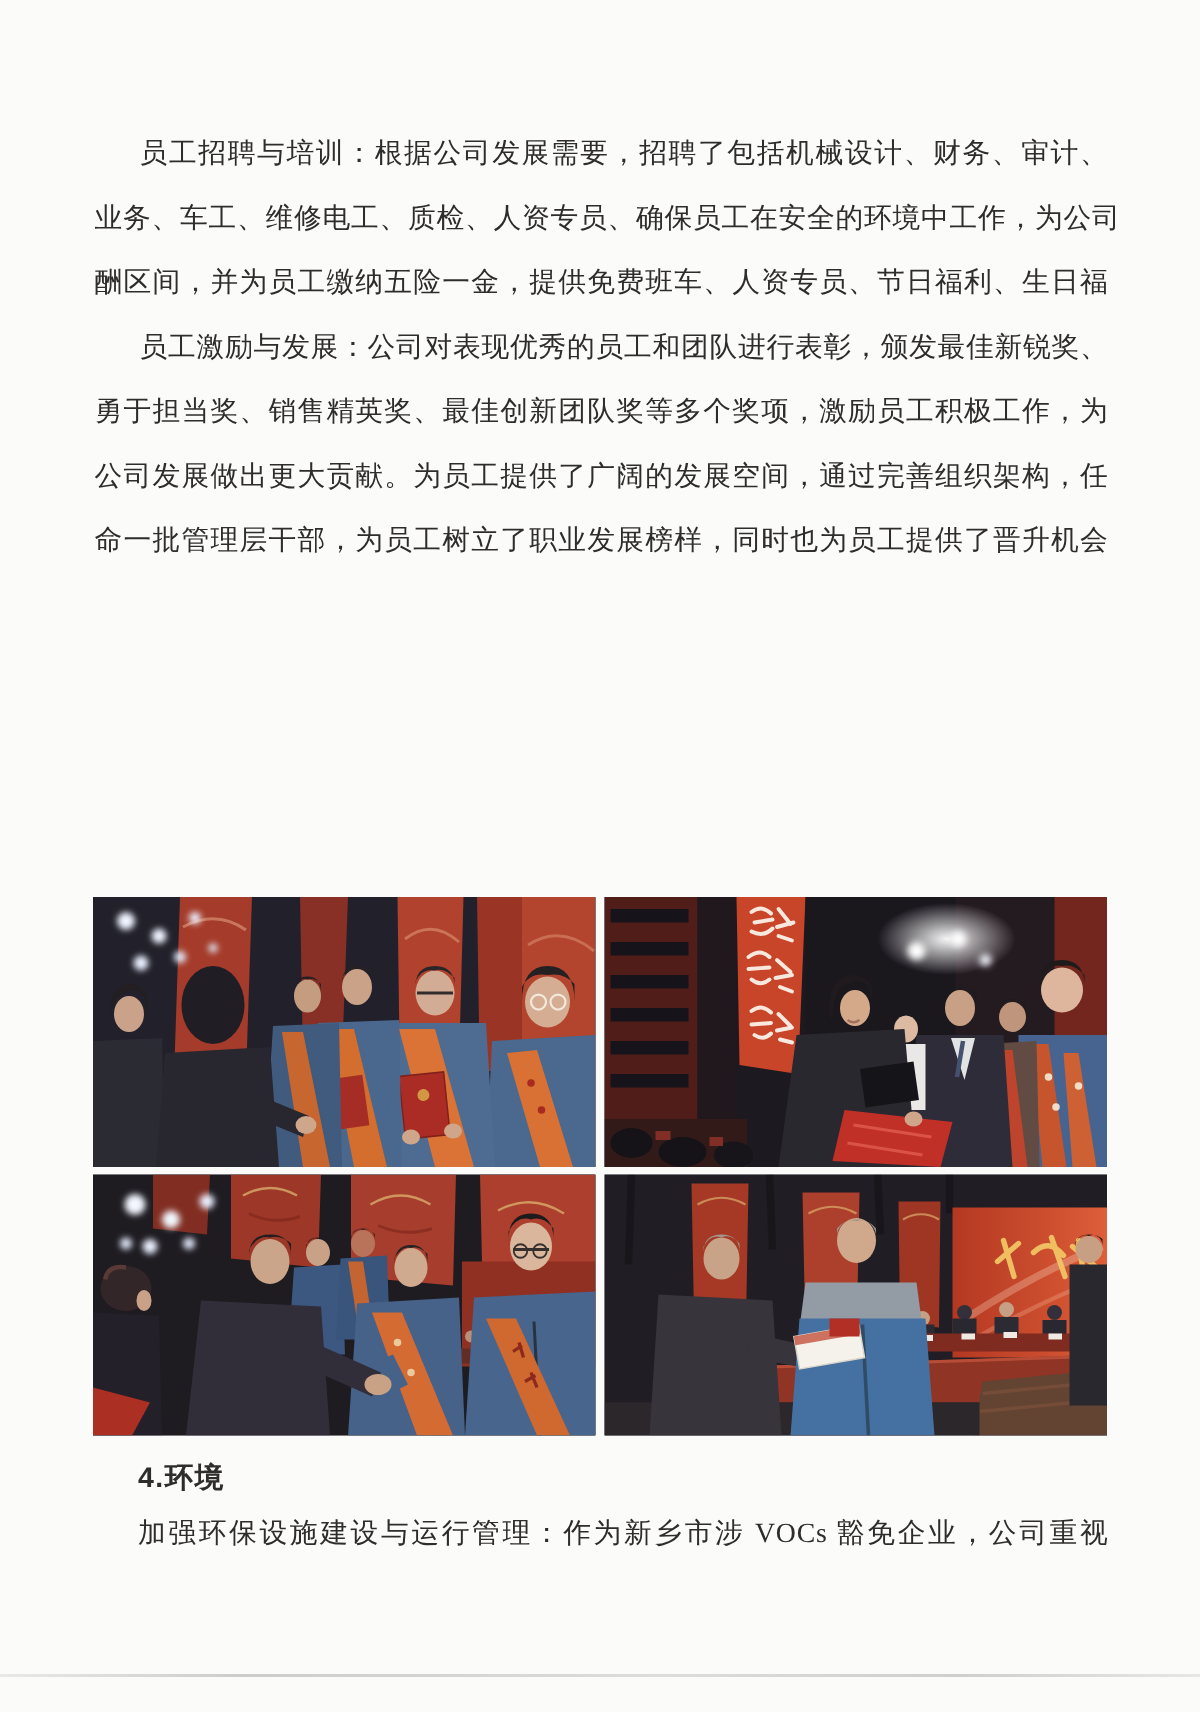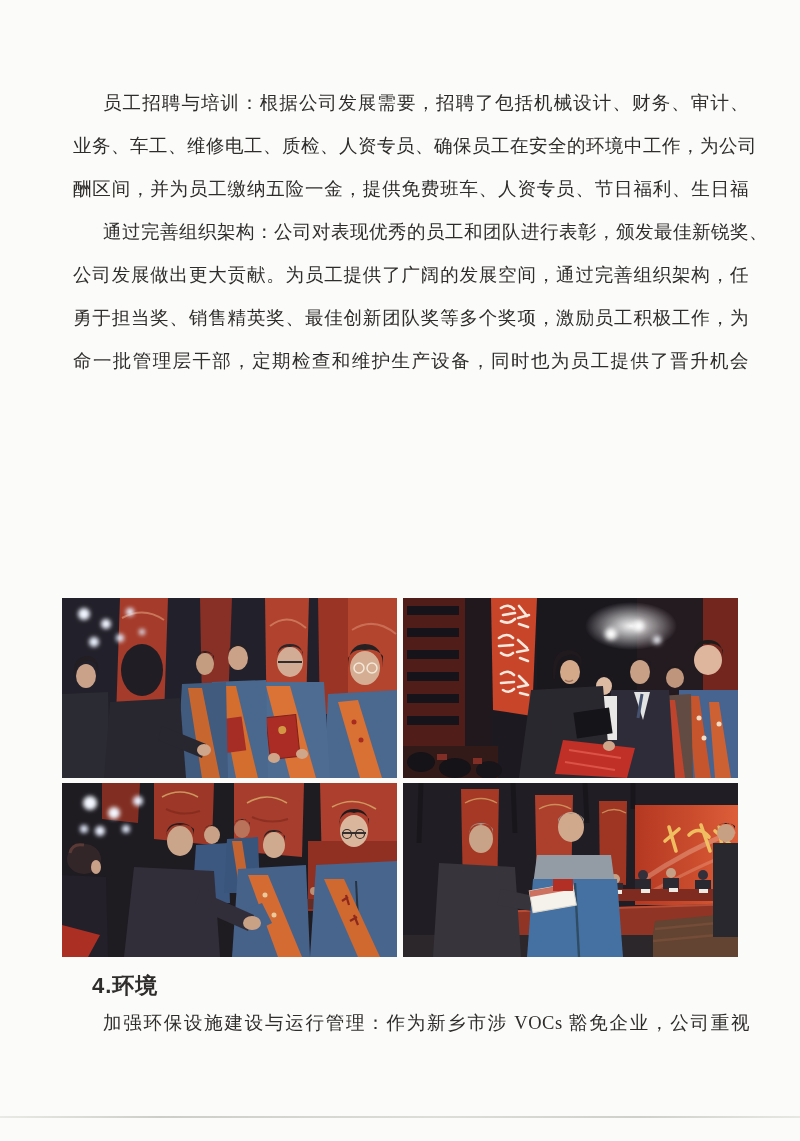--- a/index.html
+++ b/index.html
@@ -5,21 +5,21 @@
   html,body { margin:0; padding:0; }
   body {
     width:800px; height:1141px;
     background:#fbfbf9;
     font-family:"Liberation Serif","DejaVu Serif",serif;
     color:#2e2d2b;
     position:relative;
     overflow:hidden;
   }
   .body-text {
-    position:absolute; left:73px; top:82px; width:676px;
+    position:absolute; left:63px; top:82px; width:676px;
   }
   .line {
     font-size:18.5px;
     height:43px; line-height:43px;
     text-align:justify; text-align-last:justify;
     letter-spacing:0.5px;
     white-space:nowrap;
     overflow:visible;
   }
   .line.indent { padding-left:30px; }
@@ -30,25 +30,25 @@
   }
   .photo svg { display:block; width:100%; height:100%; }
   #photo-1 { left:62px; top:598px; width:335px; height:180px; }
   #photo-2 { left:403px; top:598px; width:335px; height:180px; }
   #photo-3 { left:62px; top:783px; width:335px; height:174px; }
   #photo-4 { left:403px; top:783px; width:335px; height:174px; }
   .section-heading {
     position:absolute; left:63px; top:966px; width:676px;
     padding-left:29px; box-sizing:border-box;
     font-family:"Liberation Sans","DejaVu Sans",sans-serif;
-    font-weight:bold; font-size:22px; line-height:40px;
+    font-weight:bold; font-size:19px; line-height:40px;
     letter-spacing:1px;
   }
   .continuation {
-    position:absolute; left:74px; top:1002px; width:676px;
+    position:absolute; left:63px; top:1002px; width:676px;
     box-sizing:border-box; padding-left:29px;
     font-size:18.5px; line-height:43px; letter-spacing:0.5px;
     text-align:justify; text-align-last:justify; white-space:nowrap;
   }
   .scan-line {
     position:absolute; left:0; top:1116px; width:800px; height:2px;
     background:linear-gradient(to right,
       rgba(150,150,145,0.18), rgba(140,140,135,0.42) 20%,
       rgba(150,150,145,0.30) 55%, rgba(140,140,135,0.40) 80%,
       rgba(150,150,145,0.20));
@@ -56,24 +56,24 @@
 </style>
 </head>
 <body>
 
 <div class="body-text">
   <div class="line indent">员工招聘与培训：根据公司发展需要，招聘了包括机械设计、财务、审计、</div>
   <div class="line">业务、车工、维修电工、质检、人资专员、确保员工在安全的环境中工作，为公司</div>
 
   <div class="line">酬区间，并为员工缴纳五险一金，提供免费班车、人资专员、节日福利、生日福</div>
 
-  <div class="line indent">通过完善组织架构：公司对表现优秀的员工和团队进行表彰，颁发最佳新锐奖、</div>
+  <div class="line indent">员工激励与发展：公司对表现优秀的员工和团队进行表彰，颁发最佳新锐奖、</div>
+  <div class="line">勇于担当奖、销售精英奖、最佳创新团队奖等多个奖项，激励员工积极工作，为</div>
   <div class="line">公司发展做出更大贡献。为员工提供了广阔的发展空间，通过完善组织架构，任</div>
-  <div class="line">勇于担当奖、销售精英奖、最佳创新团队奖等多个奖项，激励员工积极工作，为</div>
-  <div class="line">命一批管理层干部，定期检查和维护生产设备，同时也为员工提供了晋升机会</div>
+  <div class="line">命一批管理层干部，为员工树立了职业发展榜样，同时也为员工提供了晋升机会</div>
 </div>
 
 <div class="photo" id="photo-1">
 <svg viewBox="0 0 335 180" preserveAspectRatio="none">
   <defs>
     <filter id="p1b" x="-40%" y="-40%" width="180%" height="180%">
           <feGaussianBlur stdDeviation="2.2"></feGaussianBlur>
         </filter>
   </defs>
   <rect width="335" height="180" fill="#171520"></rect>

